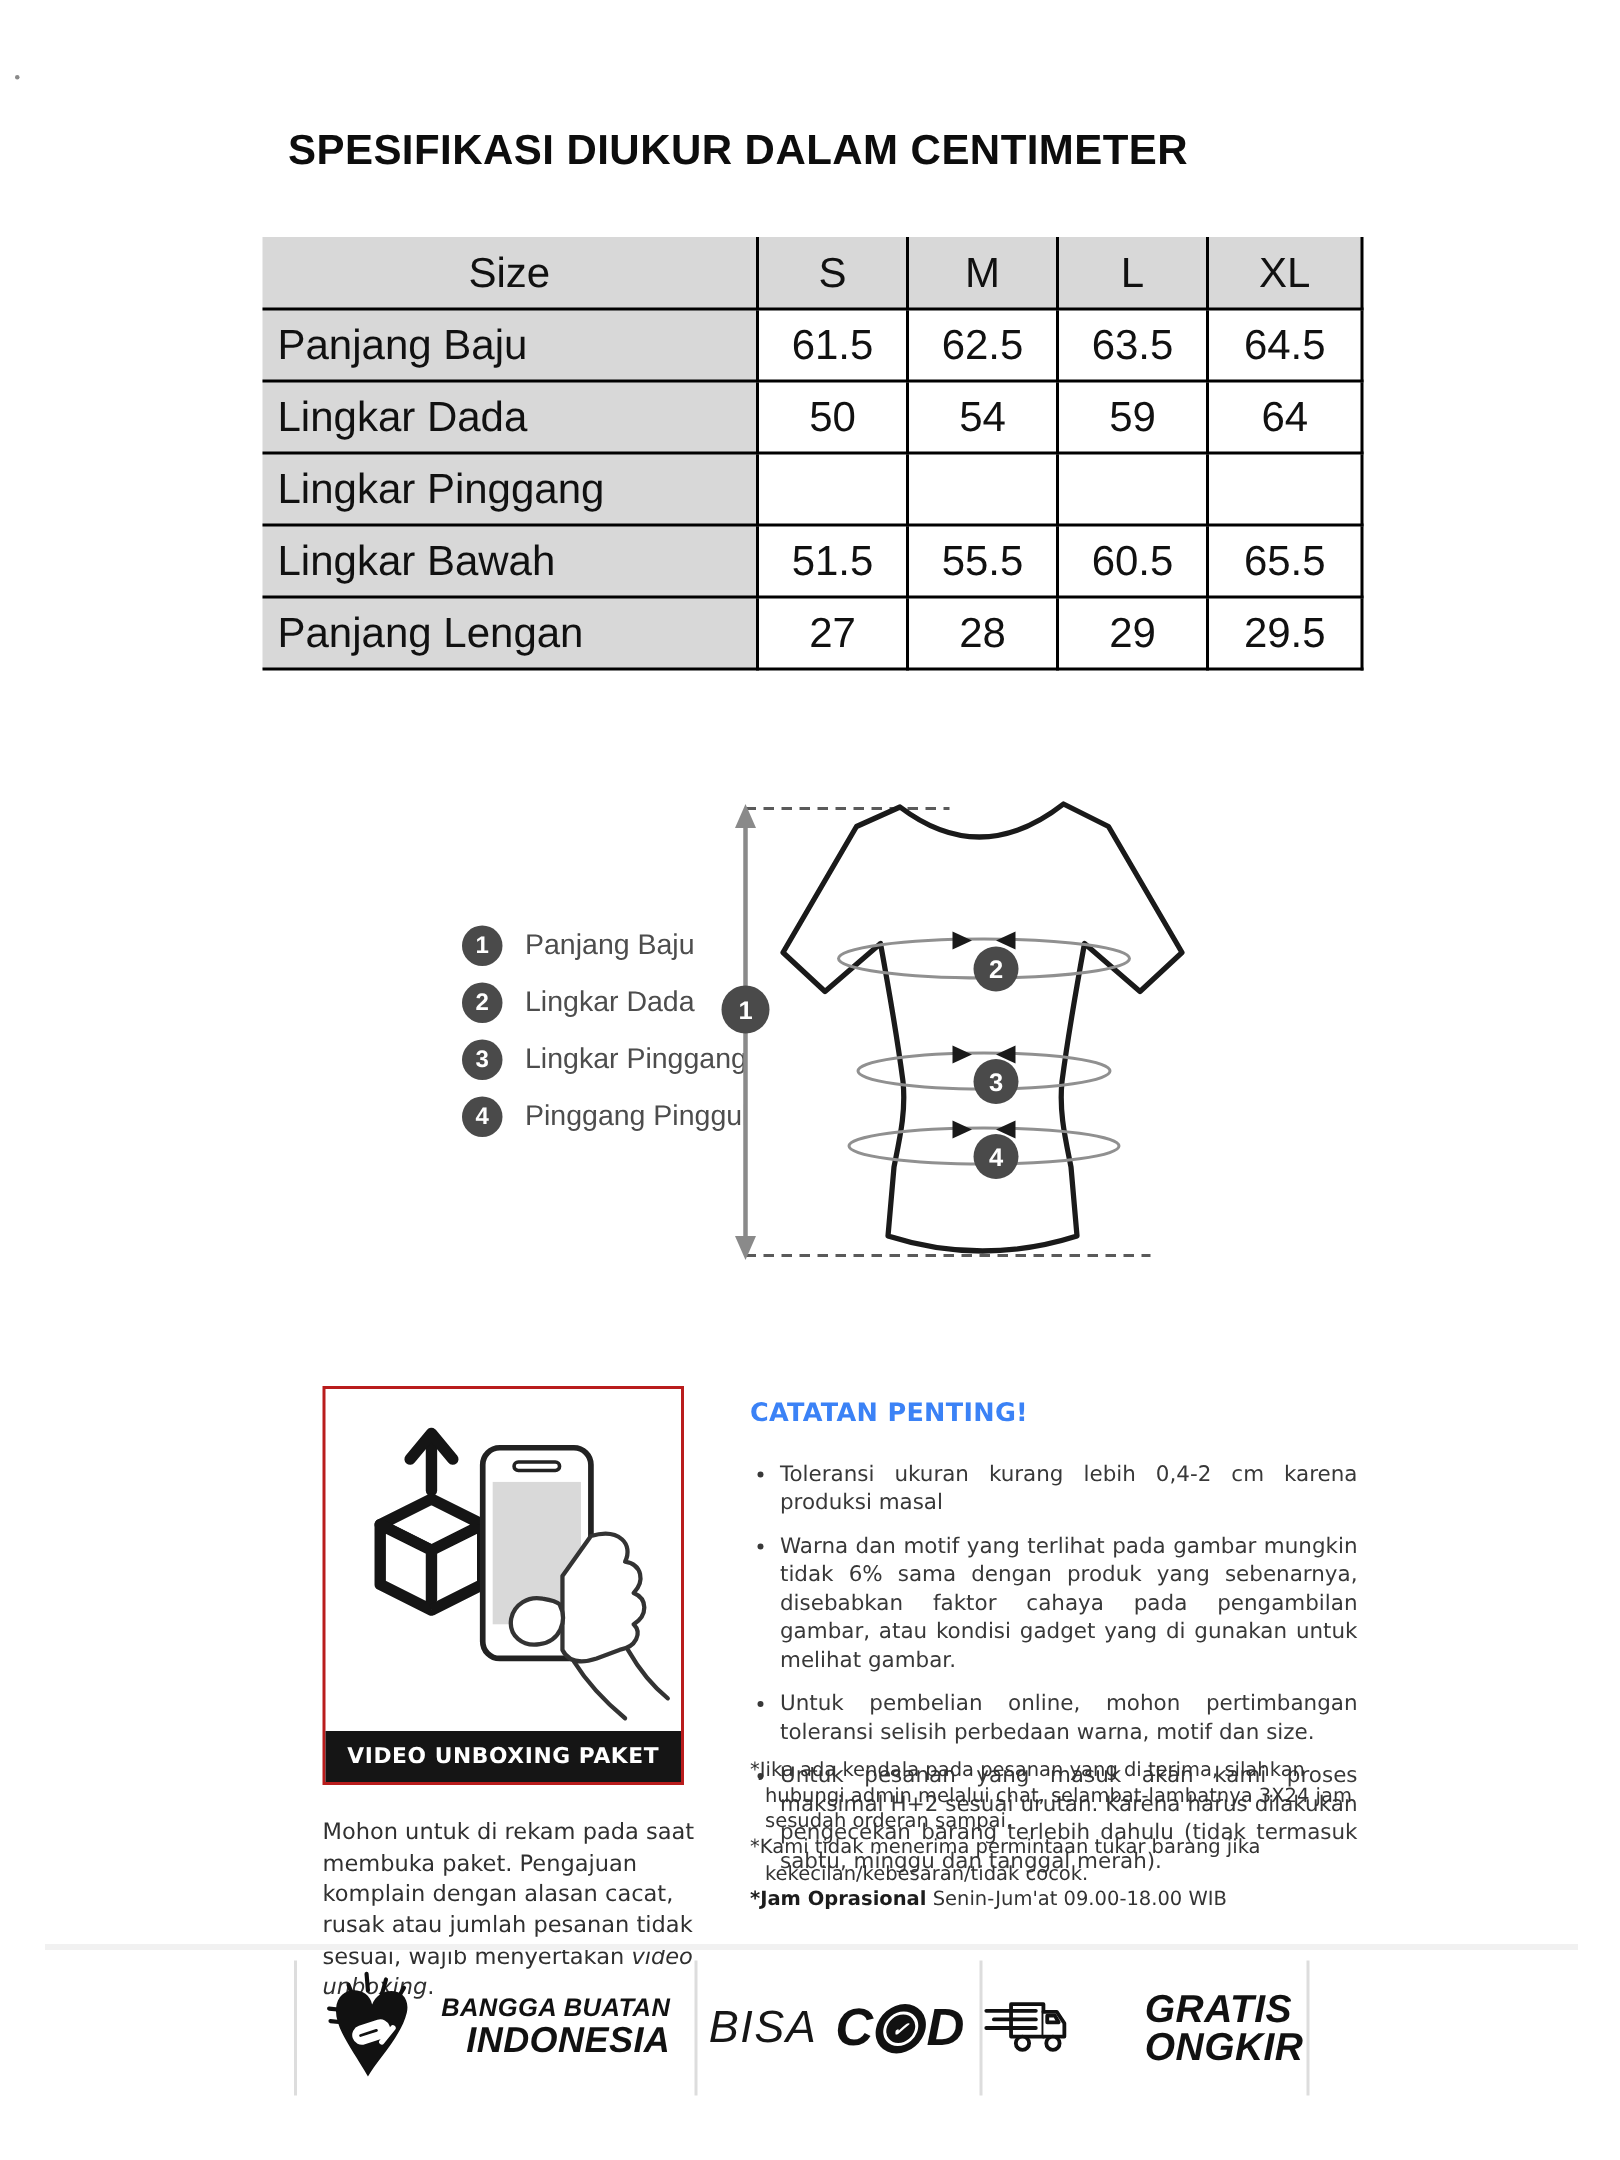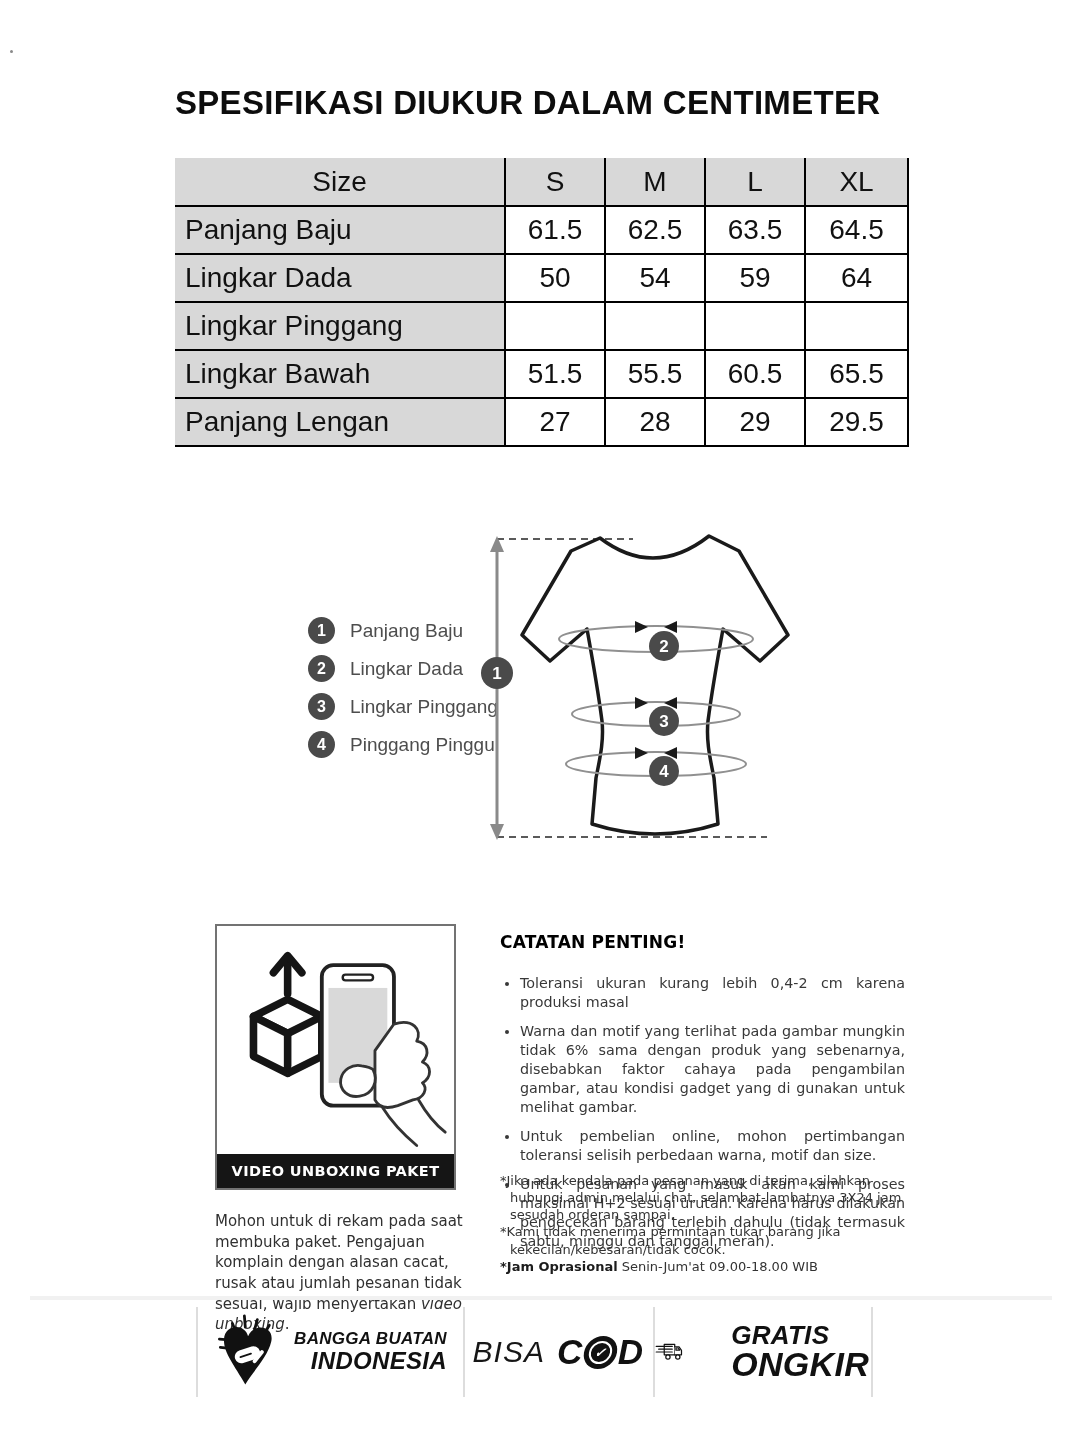--- a/index.html
+++ b/index.html
@@ -5,21 +5,21 @@
   * { margin:0; padding:0; box-sizing:border-box; }
   html,body { width:1080px; height:1440px; background:#fff; position:relative;
     font-family:"Liberation Sans", sans-serif; overflow:hidden; }
 
   .abs { position:absolute; }
 
   
   .stray-dot { left:10px; top:50px; width:3px; height:3px; border-radius:50%; background:#8a8a8a; }
 
   
-  .page-title { left:175px; top:84px; font-size:33px; font-weight:bold; color:#0d0d0d;
+  .page-title { left:192px; top:84px; font-size:28px; font-weight:bold; color:#0d0d0d;
     letter-spacing:0.3px; font-family:"Liberation Sans", sans-serif;text-align:center; }
 
   
   .size-table { left:175px; top:158px; border-collapse:collapse; font-size:28px; color:#111; }
   .size-table th, .size-table td { border-right:2px solid #000; border-bottom:2px solid #000;
     height:48px; padding:0; text-align:center; font-weight:normal; }
   .size-table th { background:#d8d8d8; }
   .size-table td.lbl { background:#d8d8d8; text-align:left; padding-left:10px; }
   .w0 { width:330px; } .w1 { width:100px; } .w2 { width:100px; } .w3 { width:100px; } .w4 { width:103px; }
 
@@ -27,32 +27,32 @@
   .legend { left:308px; top:617px; }
   .legend-item { display:flex; align-items:center; height:27px; margin-bottom:11px; }
   .leg-dot { width:27px; height:27px; border-radius:50%; background:#4a4a4a; color:#fff;
     font-weight:bold; font-size:16px; display:flex; align-items:center; justify-content:center; flex:0 0 27px; }
   .leg-label { margin-left:15px; font-size:19px; color:#4d4d4d; }
 
   
   .shirt-svg { left:465px; top:523px; }
 
   
-  .unbox-box { left:215px; top:924px; width:241px; height:266px; border:2px solid #737373; background:#fff; }
+  .unbox-box { left:215px; top:924px; width:241px; height:266px; border:2px solid #b91c1c; background:#fff; }
   .unbox-art { position:absolute; left:8px; top:10px; }
   .unbox-caption { position:absolute; left:0; bottom:0; width:100%; height:34px; background:#151515;
     color:#fff; display:flex; align-items:center; justify-content:center;
     font-family:"DejaVu Sans", sans-serif; font-size:14.5px; font-weight:bold; letter-spacing:0.4px; }
   .unbox-note { left:215px; top:1211px; width:258px; font-family:"DejaVu Sans", sans-serif;
     font-size:15px; line-height:1.38; color:#303030; }
   .unbox-note em { font-style:italic; }
 
   
   .notes-col { left:500px; top:932px; width:405px; font-family:"DejaVu Sans", sans-serif; color:#2f2f2f; }
-  .notes-title { font-size:17px; font-weight:bold; color:#000000; letter-spacing:0.2px; }
+  .notes-title { font-size:17px; font-weight:bold; color:#3b82f6; letter-spacing:0.2px; }
   .notes-list { margin-top:22px; padding-left:20px; list-style:disc; }
   .notes-list li { font-size:14.3px; line-height:1.33; text-align:justify; margin-bottom:10px; color:#383838; }
   .footnotes { left:500px; top:1172px; width:420px; font-family:"DejaVu Sans", sans-serif;
     font-size:13px; line-height:1.32; color:#333; }
   .fnote { margin-left:10px; text-indent:-10px; }
   .fnote b { color:#1c1c1c; }
   .fnote .alt-font { font-family:"Liberation Sans", sans-serif; font-size:12.4px; }
 
   
   .footer-topline { left:30px; top:1296px; width:1022px; height:4px; background:#f1f1f1; }
@@ -67,21 +67,21 @@
   .cod { display:inline-flex; align-items:center; font-style:italic; font-weight:900; font-size:35px;
     margin-left:12px; letter-spacing:0.5px; }
   .cod-o { display:inline-flex; align-items:center; justify-content:center; width:33px; height:33px;
     border-radius:50%; background:#111; transform:skewX(-10deg); margin:0 1px; }
   .cod-ring { display:flex; align-items:center; justify-content:center; width:23px; height:23px;
     border-radius:50%; border:2px solid #fff; }
   .cod-check { color:#fff; font-size:13px; font-weight:bold; line-height:1; }
   .badge-3 { left:655px; width:214px;gap:40px; }
   .badge-3 .txt { margin-left:6px; font-style:italic; line-height:0.98; }
   .badge-3 .l1 { font-size:26px; font-weight:900; letter-spacing:0.3px; }
-  .badge-3 .l2 { font-size:34px; font-weight:700; letter-spacing:0.3px; }
+  .badge-3 .l2 { font-size:26px; font-weight:700; letter-spacing:0.3px; }
 </style>
 </head>
 <body>
 
 <div class="abs stray-dot"></div>
 
 <div class="abs page-title">SPESIFIKASI DIUKUR DALAM CENTIMETER</div>
 
 <table class="abs size-table">
   <thead>

